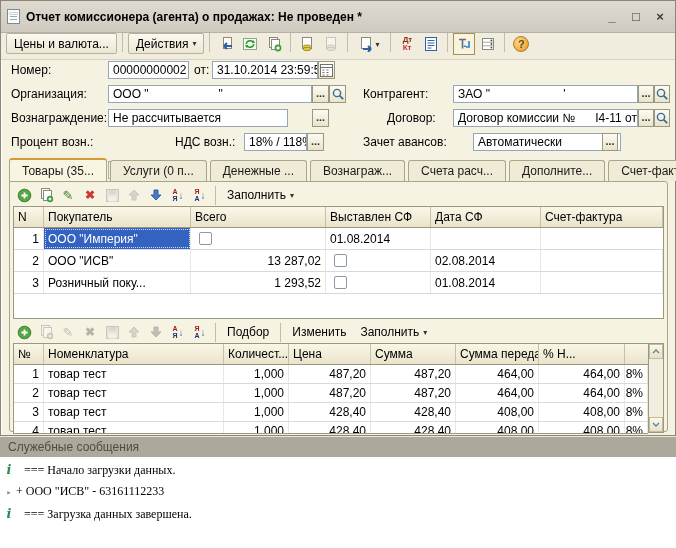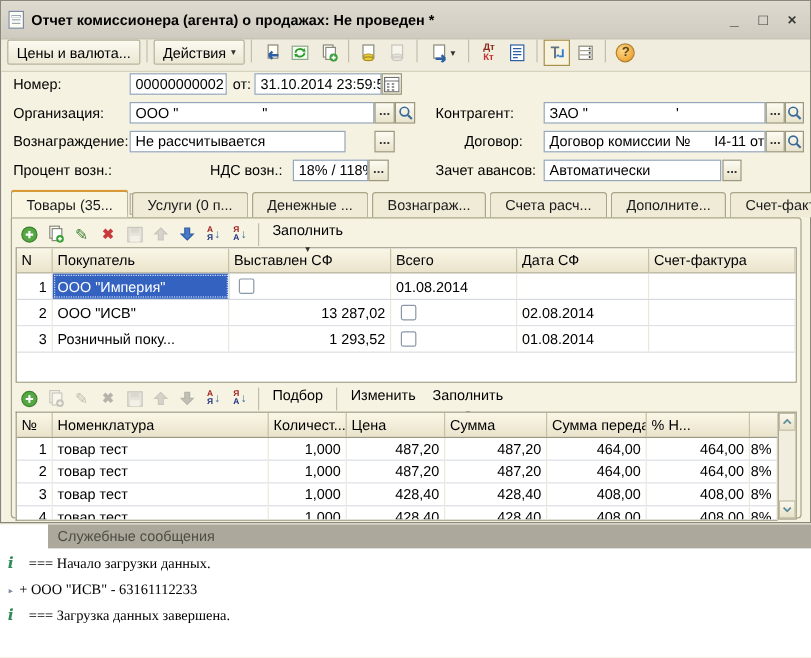--- a/index.html
+++ b/index.html
@@ -70,21 +70,21 @@
     background:#EFEBD7; border:1px solid #A9A589; border-bottom:none; border-radius:3px 3px 0 0; color:#1A1A1A;
   }
   .tab.active{ height:23px; background:#F8F5E3; border-top:2px solid #D89A38; position:relative; z-index:3; }
   
   .content{
     position:absolute; left:8px; top:180px; width:659px; height:251px;
     background:#F6F3E2; border:1px solid #A9A589; border-radius:0 3px 3px 3px; padding:2px 3px;
   }
   .grid-toolbar{ height:22px; display:flex; align-items:center; gap:2px; padding-left:1px; }
   .grid-toolbar .tbi{ width:20px; height:20px; }
-  .txt-btn{ padding:0 6px; height:20px; display:flex; align-items:center; gap:4px; white-space:nowrap; background:transparent; border:none; font-size:12px;flex-direction:column; }
+  .txt-btn{ padding:0 6px; height:20px; display:flex; align-items:center; gap:4px; white-space:nowrap; background:transparent; border:none; font-size:12px; }
   
   .tbl{ width:651px; background:#fff; border:1px solid #9C987F; overflow:hidden; }
   .t-head{ display:grid; background:linear-gradient(#FBF7E7,#E9E3CB); border-bottom:1px solid #9C987F; height:21px; }
   .t-head > div{ padding:3px 4px; border-right:1px solid #C6C0A6; white-space:nowrap; overflow:hidden; font-size:12px; }
   .t-row{ display:grid; border-bottom:1px solid #D6DADF; background:#fff; }
   .t-row > div{ padding:2px 4px; border-right:1px solid #EAE8DC; white-space:nowrap; overflow:hidden; font-size:12px; display:flex; align-items:center; }
   .num{ justify-content:flex-end; text-align:right; }
   .t1-cols{ grid-template-columns:30px 147px 135px 105px 110px 1fr; }
   .t1-row{ height:22px; }
   .t2-cols{ grid-template-columns:30px 180px 65px 82px 85px 83px 86px 1fr; }
@@ -95,21 +95,21 @@
   .tbl2-wrap{ position:relative; width:651px; }
   .tbl2{ width:635px; border-right:none; }
   .t2-partial{ height:11px; overflow:hidden; }
   .vscroll{
     position:absolute; right:0; top:0; width:16px; height:90px;
     border:1px solid #9C987F; background:#F1EEE0; display:flex; flex-direction:column; justify-content:space-between;
   }
   .vs-btn{ height:15px; display:flex; align-items:center; justify-content:center; background:linear-gradient(#FBF8EC,#E6E1C9); border:1px solid #C2BCA0; }
   
   .svc{ position:absolute; left:0; top:437px; width:676px; height:111px; background:#fff; }
-  .svc-header{ height:20px; background:#ACA89B; color:#4E4D45; padding:3px 8px 0 8px; font-size:12px;margin-left:40px; }
+  .svc-header{ height:20px; background:#ACA89B; color:#4E4D45; padding:3px 8px 0 8px; font-size:12px; }
   .svc-body{ padding:5px 2px 0 2px; font-family:"DejaVu Sans Mono",monospace; font-size:12px; }
   .msg-line{ display:flex; align-items:baseline; height:22px; }
   .msg-ic{ width:14px; text-align:center; flex:0 0 14px; }
   .msg-i{ color:#2E8B57; font-family:"DejaVu Serif",serif; font-style:italic; font-weight:bold; font-size:13px; }
   .msg-goto{ color:#7A8AA0; font-size:9px; }
   .msg-text{ white-space:pre;font-family:Liberation Serif, serif; }
   .msg-indent{ padding-left:8px; }
 </style>
 </head>
 <body>
@@ -264,21 +264,21 @@
   <div class="fld" style="left:452px; top:108px; width:185px;">Договор комиссии №      I4-11 от</div>
   <span class="btn3" style="left:637px; top:108px; width:16px;">...</span>
   <span class="btn-ic" style="left:653px; top:108px; width:16px;">
       <svg width="14" height="14">
         <circle cx="6" cy="6" r="3.6" fill="none" stroke="#3A6A9A" stroke-width="1.4"></circle>
         <path d="M8.8 8.8 L12.2 12.2" stroke="#3A6A9A" stroke-width="1.8"></path>
       </svg>
     </span>
 
   <span class="frm-label" style="left:362px; top:134px;">Зачет авансов:</span>
-  <div class="fld" style="left:452px; top:132px; width:148px;">Автоматически</div>
+  <div class="fld" style="left:472px; top:132px; width:148px;">Автоматически</div>
   <span class="btn3" style="left:601px; top:132px; width:16px;">...</span>
 
   <div class="tabs">
     <div class="tab active">Товары (35...</div>
     <div class="tab">Услуги (0 п...</div>
     <div class="tab">Денежные ...</div>
     <div class="tab">Вознаграж...</div>
     <div class="tab">Счета расч...</div>
     <div class="tab">Дополните...</div>
     <div class="tab">Счет-факту...</div>
@@ -346,22 +346,22 @@
       <button class="txt-btn">
         <span>Заполнить</span>
         <span class="dd-arrow">▾</span>
       </button>
     </div>
 
     <div class="tbl">
       <div class="t-head t1-cols">
         <div>N</div>
         <div>Покупатель</div>
+        <div>Всего</div>
         <div>Выставлен СФ</div>
-        <div>Всего</div>
         <div>Дата СФ</div>
         <div>Счет-фактура</div>
       </div>
       <div class="t-row t1-cols t1-row">
         <div class="num">1</div>
         <div class="cell-sel">ООО "Империя"</div>
         <div>
             <span class="chk"></span>
           </div>
         <div>01.08.2014</div>

